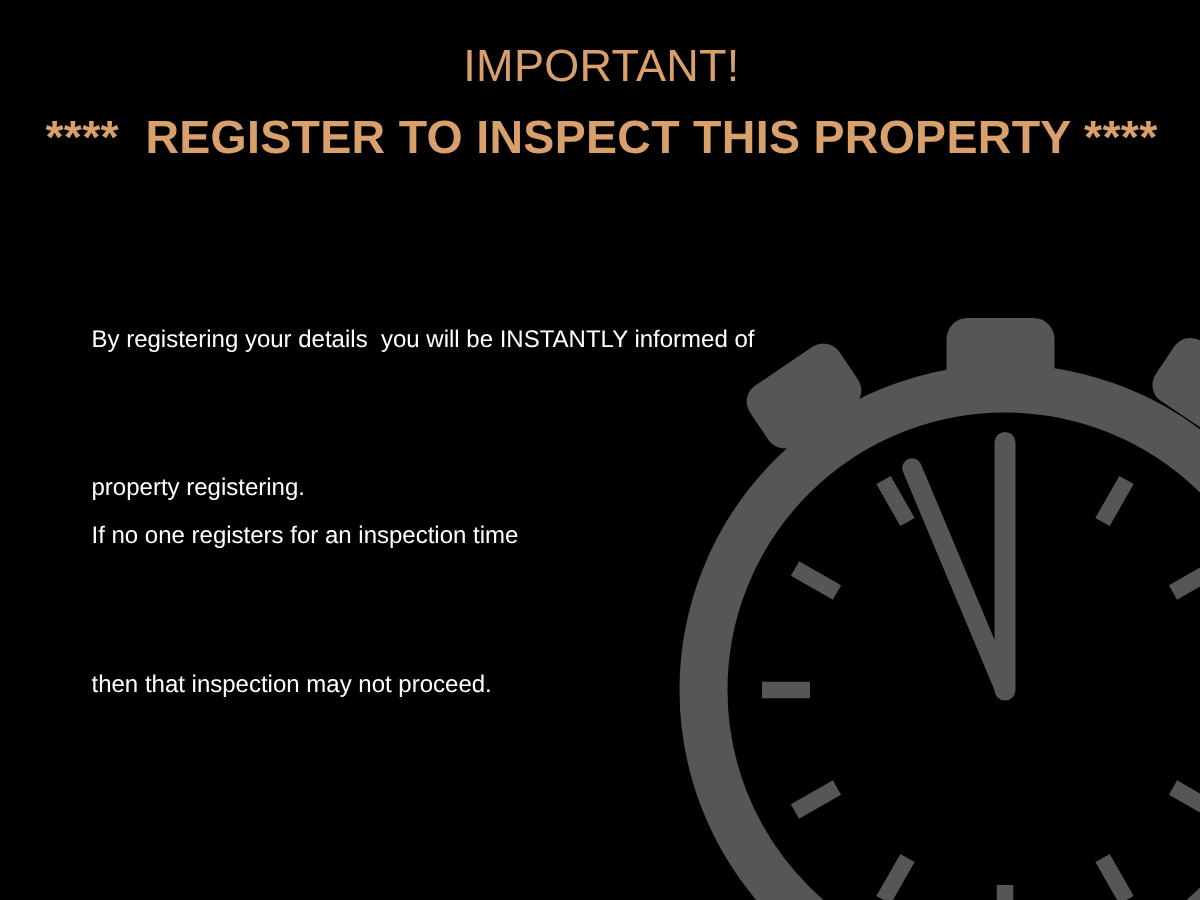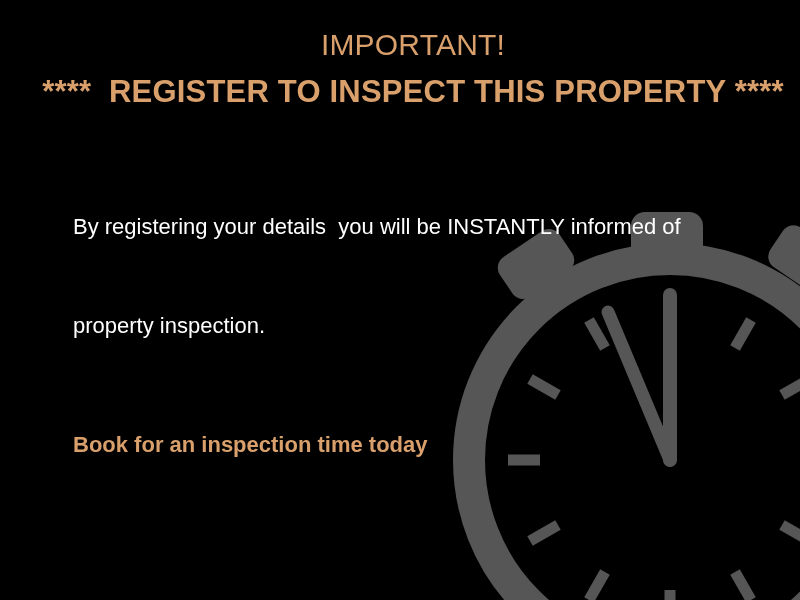--- a/index.html
+++ b/index.html
@@ -23,21 +23,21 @@
     left: 0;
     top: 0;
     width: 800px;
     height: 600px;
     pointer-events: none;
   }
 
   
   #text-layer {
     position: absolute;
-    left: 13px;
+    left: 1px;
     top: 0;
     width: 708px;
     height: 600px;
   }
 
   .headline-1 {
     position: absolute;
     left: 0;
     top: 28px;
     width: 800px;
@@ -57,21 +57,21 @@
     font-size: 31px;
     font-weight: 700;
     letter-spacing: 0.2px;
     line-height: 1.15;
     white-space: pre;
   }
 
   .body-block {
     position: absolute;
     left: 60px;
-    font-size: 22px;
+    font-size: 16px;
     font-weight: 400;
     line-height: 33px;
     color: #ffffff;
     white-space: pre;
   }
   #para-updates   { top: 144px; }
   #para-noshow    { top: 275px; }
   #para-closing   { top: 362px; }
 
   .body-line { display: block; }
@@ -140,23 +140,26 @@
   </svg>
 
   <div id="text-layer">
 
     <div class="headline-1" style="color: rgb(217, 160, 108);">IMPORTANT!</div>
 
     <div class="headline-2" style="color: rgb(217, 160, 108);">****  REGISTER TO INSPECT THIS PROPERTY ****</div>
 
     <div class="body-block" id="para-updates" style="color: rgb(255, 255, 255);">
       <span class="body-line">By registering your details  you will be INSTANTLY informed of</span>
-      <span class="body-line">property inspection.</span>
+      <span class="body-line">property registering.</span>
     </div>
 
+    <div class="body-block" id="para-noshow" style="color: rgb(255, 255, 255);">
+      <span class="body-line">If no one registers for an inspection time</span>
+      <span class="body-line">then that inspection may not proceed.</span>
+    </div>
 
     <div class="body-block" id="para-closing" style="color: rgb(255, 255, 255);">
-      <span class="body-line accent-line" style="color: rgb(217, 160, 108);">Book for an inspection time today</span>
       
     </div>
 
   </div>
 </div>
 
 </body></html>

